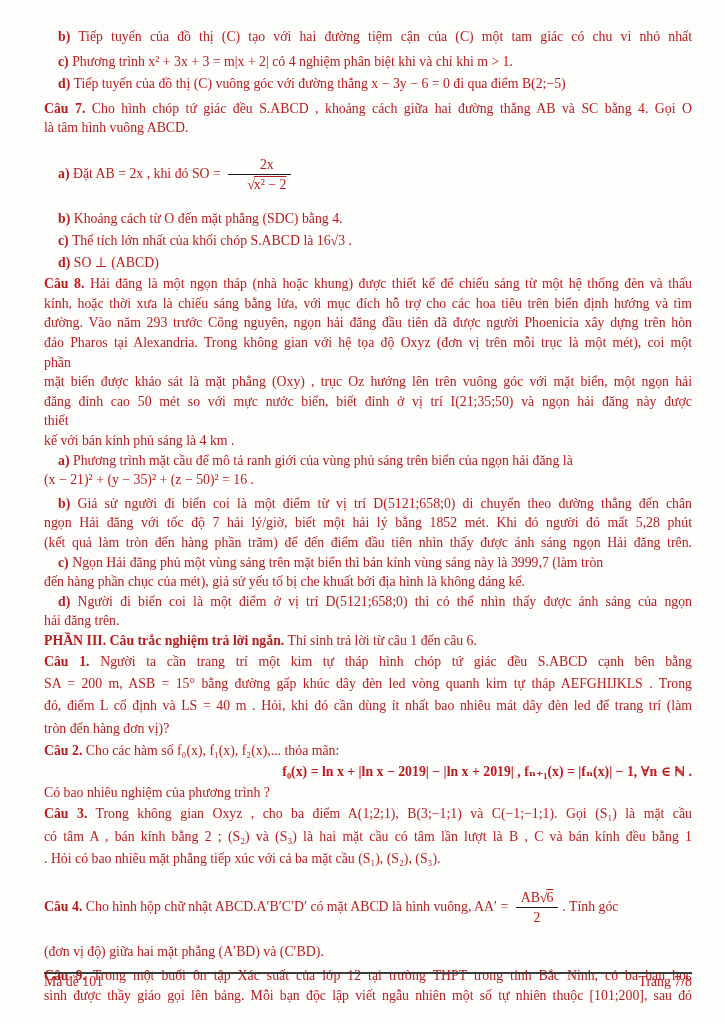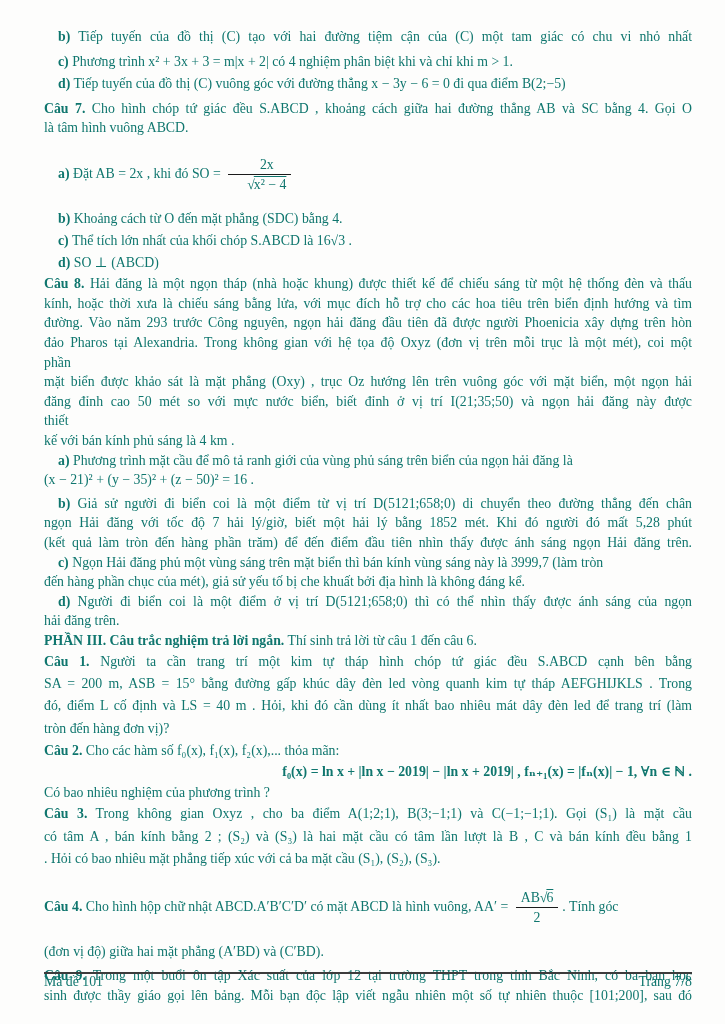--- a/index.html
+++ b/index.html
@@ -1,20 +1,20 @@
 <!DOCTYPE html>
 <html><head>
 <meta charset="utf-8">
 <style>
   html,body { margin:0; padding:0; background:#ffffff; }
   .page {
     position:relative;
     width:725px; height:1024px;
     background:#fdfdfc;
-    color:#0f766e;
+    color:#b91c1c;
     font-family:"Liberation Serif","DejaVu Serif",serif;
     font-size:13.8px;
     box-sizing:border-box;
     padding:27px 33px 0 44px;
     overflow:hidden;
   }
   .line { line-height:19.6px; min-height:19.6px; text-align:left; }
   .ind  { text-indent:14px; }
   .jl   { text-align:justify; text-align-last:justify; }
   .bl   { font-weight:bold; }
@@ -47,21 +47,21 @@
   <div class="line ind jl"><span class="bl">b)</span> <span>Tiếp tuyến của đồ thị (C) tạo với hai đường tiệm cận của (C) một tam giác có chu vi nhỏ nhất</span></div>
 
 
   <div class="line ind mt5"><span class="bl">c)</span> <span>Phương trình x² + 3x + 3 = m|x + 2| có 4 nghiệm phân biệt khi và chỉ khi m &gt; 1.</span></div>
 
   <div class="line ind mt3"><span class="bl">d)</span> <span>Tiếp tuyến của đồ thị (C) vuông góc với đường thẳng x − 3y − 6 = 0 đi qua điểm B(2;−5)</span></div>
 
   <div class="line jl mt5"><span class="bl">Câu 7.</span> <span>Cho hình chóp tứ giác đều S.ABCD , khoảng cách giữa hai đường thẳng AB và SC bằng 4. Gọi O</span></div>
   <div class="line"><span>là tâm hình vuông ABCD.</span></div>
 
-  <div class="line fline ind"><span class="bl">a)</span> <span>Đặt AB = 2x , khi đó SO =</span> <span class="frac"><span class="num">2x</span><span class="den"><span class="rsign">√</span><span class="rad">x² − 4</span></span></span></div>
+  <div class="line fline ind"><span class="bl">a)</span> <span>Đặt AB = 2x , khi đó SO =</span> <span class="frac"><span class="num">2x</span><span class="den"><span class="rsign">√</span><span class="rad">x² − 2</span></span></span></div>
 
   <div class="line ind"><span class="bl">b)</span> <span>Khoảng cách từ O đến mặt phẳng (SDC) bằng 4.</span></div>
   <div class="line ind mt2"><span class="bl">c)</span> <span>Thể tích lớn nhất của khối chóp S.ABCD là 16√3 .</span></div>
   <div class="line ind mt2"><span class="bl">d)</span> <span>SO ⊥ (ABCD)</span></div>
 
   <div class="line jl mt2"><span class="bl">Câu 8.</span> <span>Hải đăng là một ngọn tháp (nhà hoặc khung) được thiết kế để chiếu sáng từ một hệ thống đèn và thấu</span></div>
   <div class="line jl"><span>kính, hoặc thời xưa là chiếu sáng bằng lửa, với mục đích hỗ trợ cho các hoa tiêu trên biển định hướng và tìm</span></div>
   <div class="line jl"><span>đường. Vào năm 293 trước Công nguyên, ngọn hải đăng đầu tiên đã được người Phoenicia xây dựng trên hòn</span></div>
   <div class="line jl"><span>đảo Pharos tại Alexandria. Trong không gian với hệ tọa độ Oxyz (đơn vị trên mỗi trục là một mét), coi một</span></div>
   <div class="line"><span>phần</span></div>

